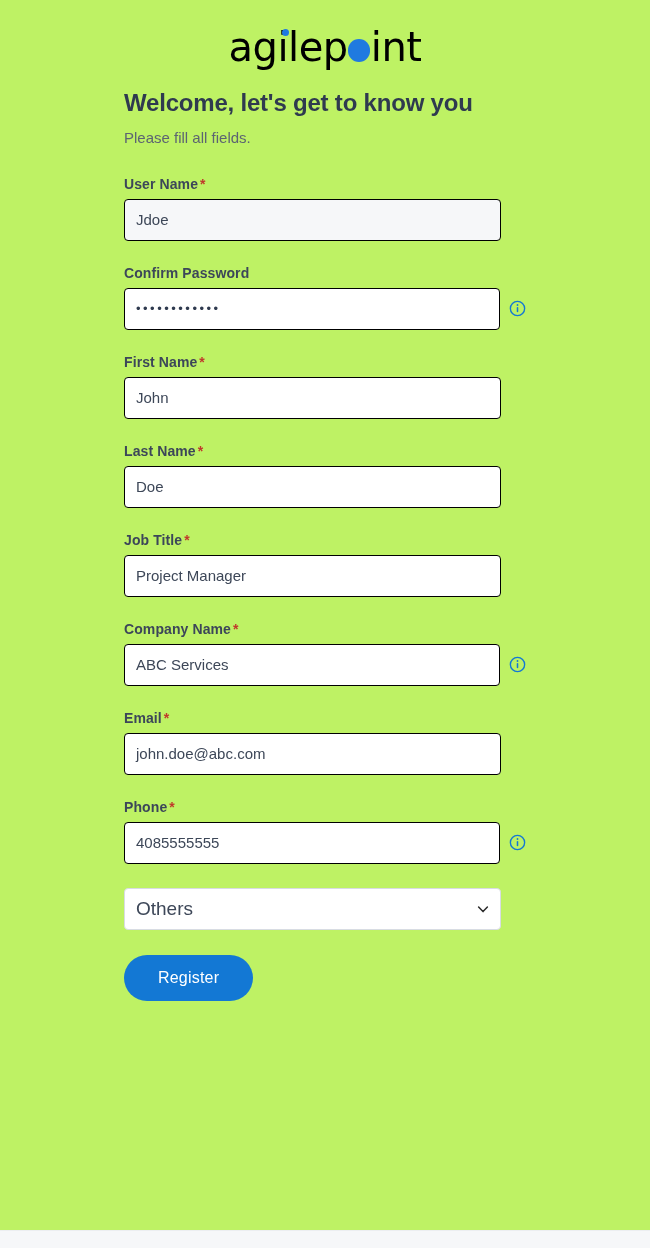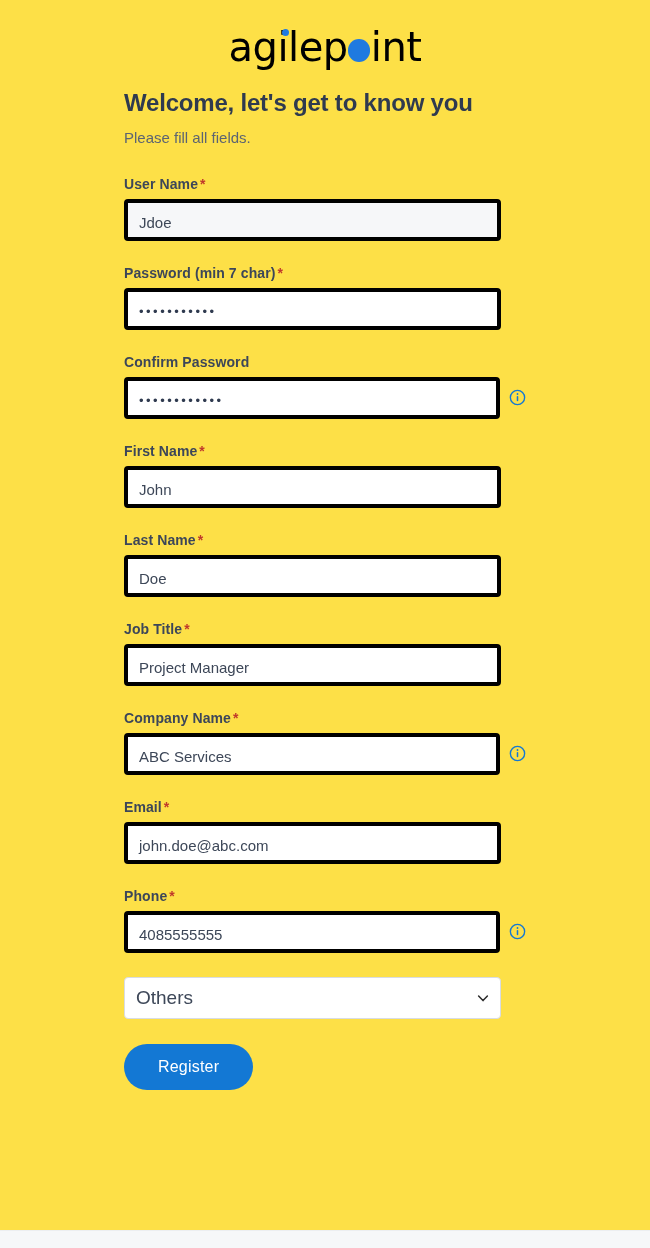--- a/index.html
+++ b/index.html
@@ -7,21 +7,21 @@
     margin: 0; padding: 0;
     width: 650px; height: 1248px;
     background: #ffffff;
     font-family: "Liberation Sans", sans-serif;
     -webkit-font-smoothing: antialiased;
   }
   .page {
     position: relative;
     width: 650px;
     height: 1248px;
-    background: #fde047;
+    background: #bef264;
     overflow: hidden;
   }
 
   
   .logo-wrap {
     position: absolute;
     top: 24px; left: 0; right: 0;
     height: 46px;
     display: flex;
     align-items: center;
@@ -95,21 +95,21 @@
   }
 
   .input-row {
     display: flex;
     align-items: center;
   }
 
   .input {
     width: 377px;
     height: 42px;
-    border: 4px solid #000000;
+    border: 1px solid #000000;
     border-radius: 4px;
     background: #ffffff;
     padding: 0 11px;
     font-family: "Liberation Sans", sans-serif;
     font-size: 15px;
     color: #3d4758;
     line-height: 40px;
     outline: none;
     display: block;
   }
@@ -203,28 +203,20 @@
 
     <div class="field">
       <label class="field-label">
         <span>User Name</span><span class="req">*</span>
       </label>
       <div class="input-row">
         <div class="input filled-bg" placeholder="">Jdoe</div>
       </div>
     </div>
 
-    <div class="field">
-      <label class="field-label">
-        <span>Password (min 7 char)</span><span class="req">*</span>
-      </label>
-      <div class="input-row">
-        <div class="input pw">•••••••••••</div>
-      </div>
-    </div>
 
     <div class="field">
       <label class="field-label">
         <span>Confirm Password</span>
       </label>
       <div class="input-row">
         <div class="input pw">••••••••••••</div>
         <svg class="info-icon" viewBox="0 0 20 20">
           <circle cx="10" cy="10" r="8.4" fill="none" stroke="#1378d4" stroke-width="1.6"></circle>
           <circle cx="10" cy="5.9" r="1.05" fill="#1378d4"></circle>

